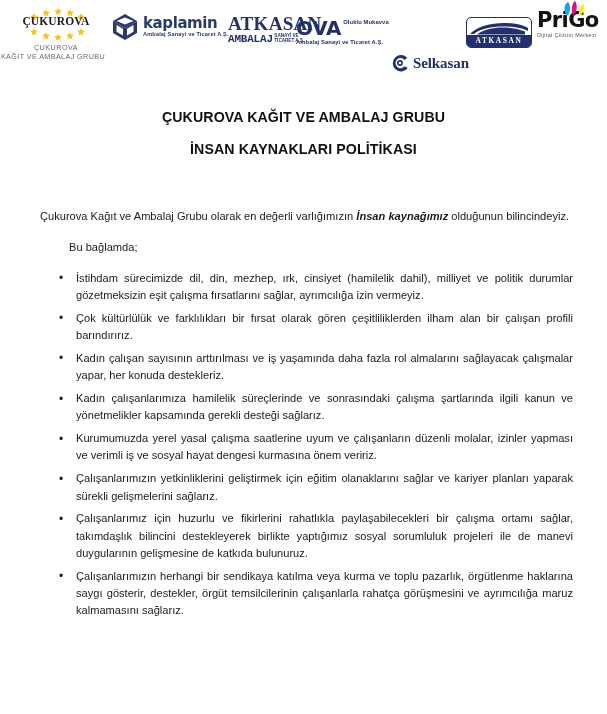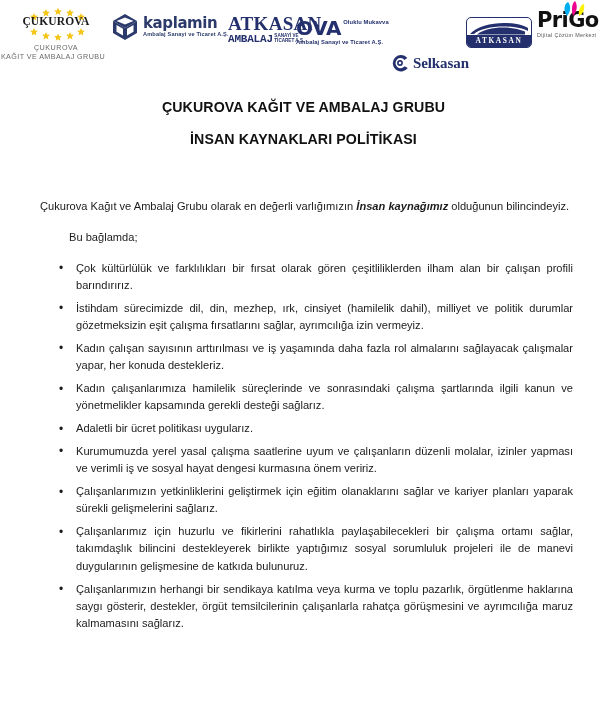--- a/index.html
+++ b/index.html
@@ -174,21 +174,21 @@
   }
   .pri-sub {
     font-size: 5.4px;
     color: #555555;
     letter-spacing: 0.35px;
     margin-top: 2px;
   }
 
   
   .doc-title {
-    margin-top: 38px;
+    margin-top: 48px;
     text-align: center;
     font-size: 14.2px;
     font-weight: bold;
     color: #111111;
     letter-spacing: 0.1px;
     line-height: 1.0;
   }
   .doc-title .line2 { display: block; margin-top: 18px; }
 
   
@@ -336,23 +336,22 @@
   <span class="line2">İNSAN KAYNAKLARI POLİTİKASI</span>
 </div>
 
 <div class="content">
 
   <p class="intro"><span>Çukurova Kağıt ve Ambalaj Grubu olarak en değerli varlığımızın </span><em>İnsan kaynağımız</em><span> olduğunun bilincindeyiz.</span></p>
 
   <p class="lead">Bu bağlamda;</p>
 
   <ul class="policy">
+    <li><span>İstihdam sürecimizde dil, din, mezhep, ırk, cinsiyet (hamilelik dahil), milliyet ve politik durumlar gözetmeksizin eşit çalışma fırsatlarını sağlar, ayrımcılığa izin vermeyiz.</span></li>
     <li><span class="">Çok kültürlülük ve farklılıkları bir fırsat olarak gören çeşitliliklerden ilham alan bir çalışan profili barındırırız.</span></li>
-    <li><span>İstihdam sürecimizde dil, din, mezhep, ırk, cinsiyet (hamilelik dahil), milliyet ve politik durumlar gözetmeksizin eşit çalışma fırsatlarını sağlar, ayrımcılığa izin vermeyiz.</span></li>
     <li><span>Kadın çalışan sayısının arttırılması ve iş yaşamında daha fazla rol almalarını sağlayacak çalışmalar yapar, her konuda destekleriz.</span></li>
     <li><span>Kadın çalışanlarımıza hamilelik süreçlerinde ve sonrasındaki çalışma şartlarında   ilgili kanun ve yönetmelikler kapsamında gerekli desteği sağlarız.</span></li>
-    <li><span>Adaletli bir ücret politikası uygularız.</span></li>
     <li><span>Kurumumuzda yerel yasal çalışma saatlerine uyum ve çalışanların düzenli molalar, izinler yapması ve verimli iş ve sosyal hayat dengesi kurmasına önem veririz.</span></li>
     <li><span>Çalışanlarımızın yetkinliklerini geliştirmek için eğitim olanaklarını sağlar ve kariyer planları yaparak sürekli gelişmelerini sağlarız.</span></li>
     <li><span>Çalışanlarımız için huzurlu ve fikirlerini rahatlıkla paylaşabilecekleri bir çalışma ortamı sağlar, takımdaşlık bilincini destekleyerek birlikte yaptığımız sosyal sorumluluk projeleri ile de manevi duygularının gelişmesine de katkıda bulunuruz.</span></li>
     <li><span>Çalışanlarımızın herhangi bir sendikaya katılma veya kurma ve toplu pazarlık, örgütlenme haklarına saygı gösterir, destekler, örgüt temsilcilerinin çalışanlarla rahatça görüşmesini ve ayrımcılığa maruz kalmamasını sağlarız.</span></li>
   </ul>
 </div>
 
 </body></html>

